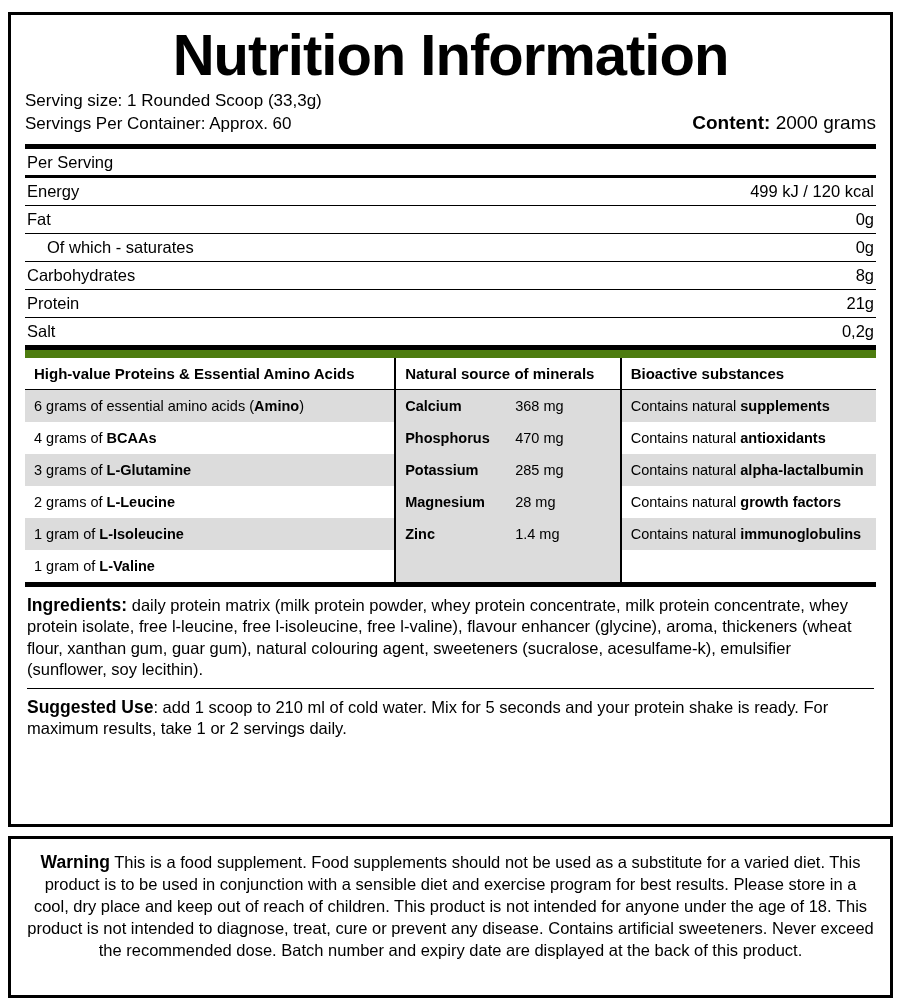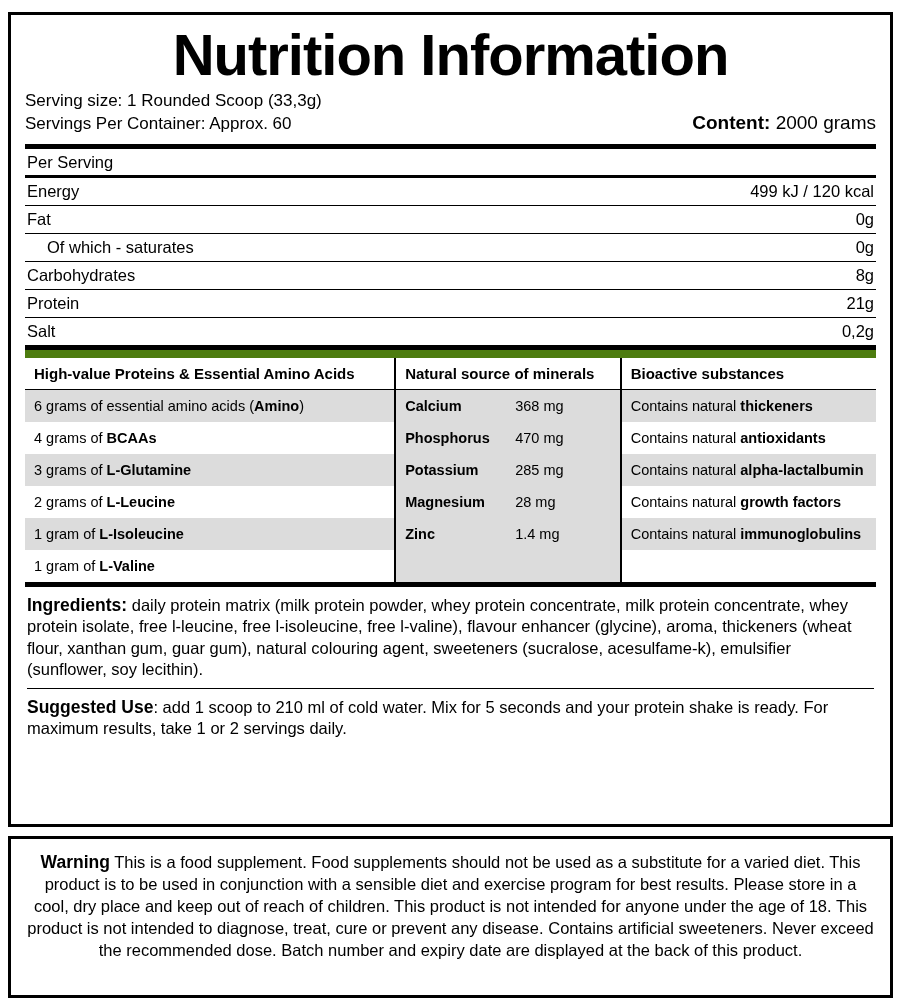--- a/index.html
+++ b/index.html
@@ -244,21 +244,21 @@
           <tr>
             <th>High-value Proteins &amp; Essential Amino Acids</th>
             <th class="colsep">Natural source of minerals</th>
             <th class="colsep">Bioactive substances</th>
           </tr>
         </thead>
         <tbody>
           <tr>
             <td class="shade"><span>6 grams of essential amino acids (</span><b>Amino</b><span>)</span></td>
             <td class="colsep shade"><span class="mineral-name">Calcium</span><span>368 mg</span></td>
-            <td class="colsep shade"><span>Contains natural </span><b>thickeners</b></td>
+            <td class="colsep shade"><span>Contains natural </span><b>supplements</b></td>
           </tr>
           <tr>
             <td><span>4 grams of </span><b>BCAAs</b><span></span></td>
             <td class="colsep shade"><span class="mineral-name">Phosphorus</span><span>470 mg</span></td>
             <td class="colsep"><span>Contains natural </span><b>antioxidants</b></td>
           </tr>
           <tr>
             <td class="shade"><span>3 grams of </span><b>L-Glutamine</b><span></span></td>
             <td class="colsep shade"><span class="mineral-name">Potassium</span><span>285 mg</span></td>
             <td class="colsep shade"><span>Contains natural </span><b>alpha-lactalbumin</b></td>

